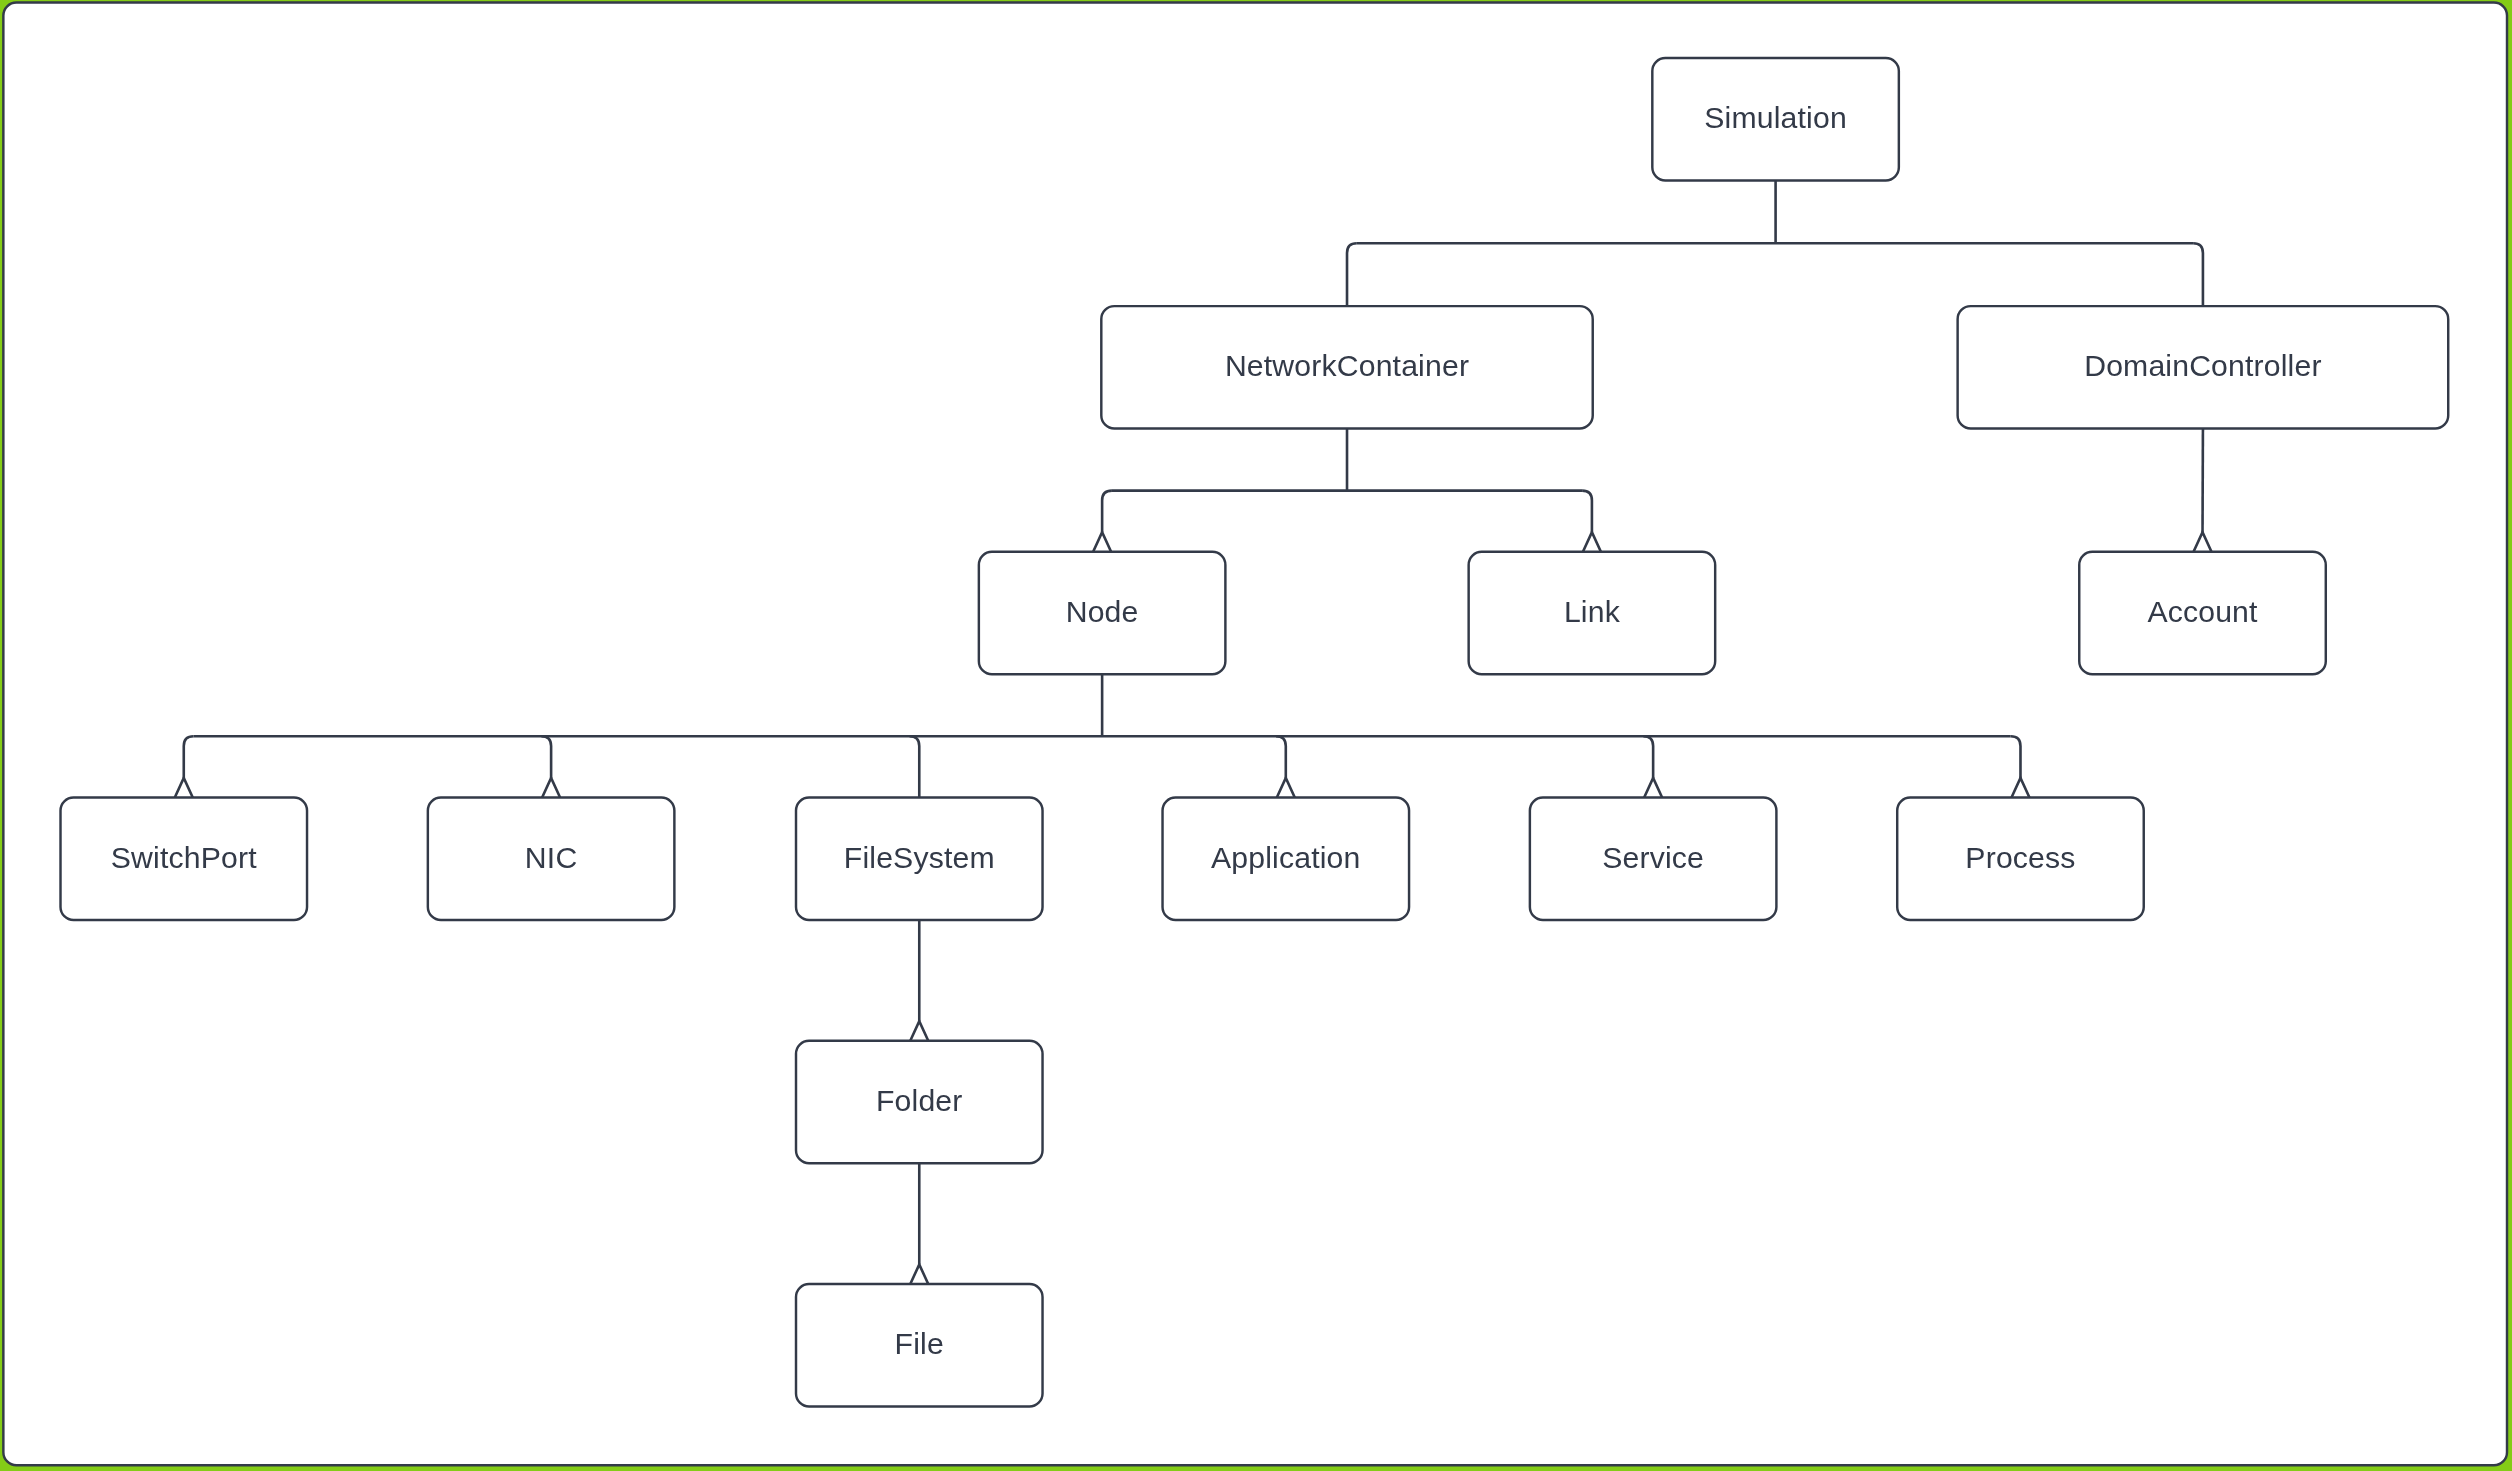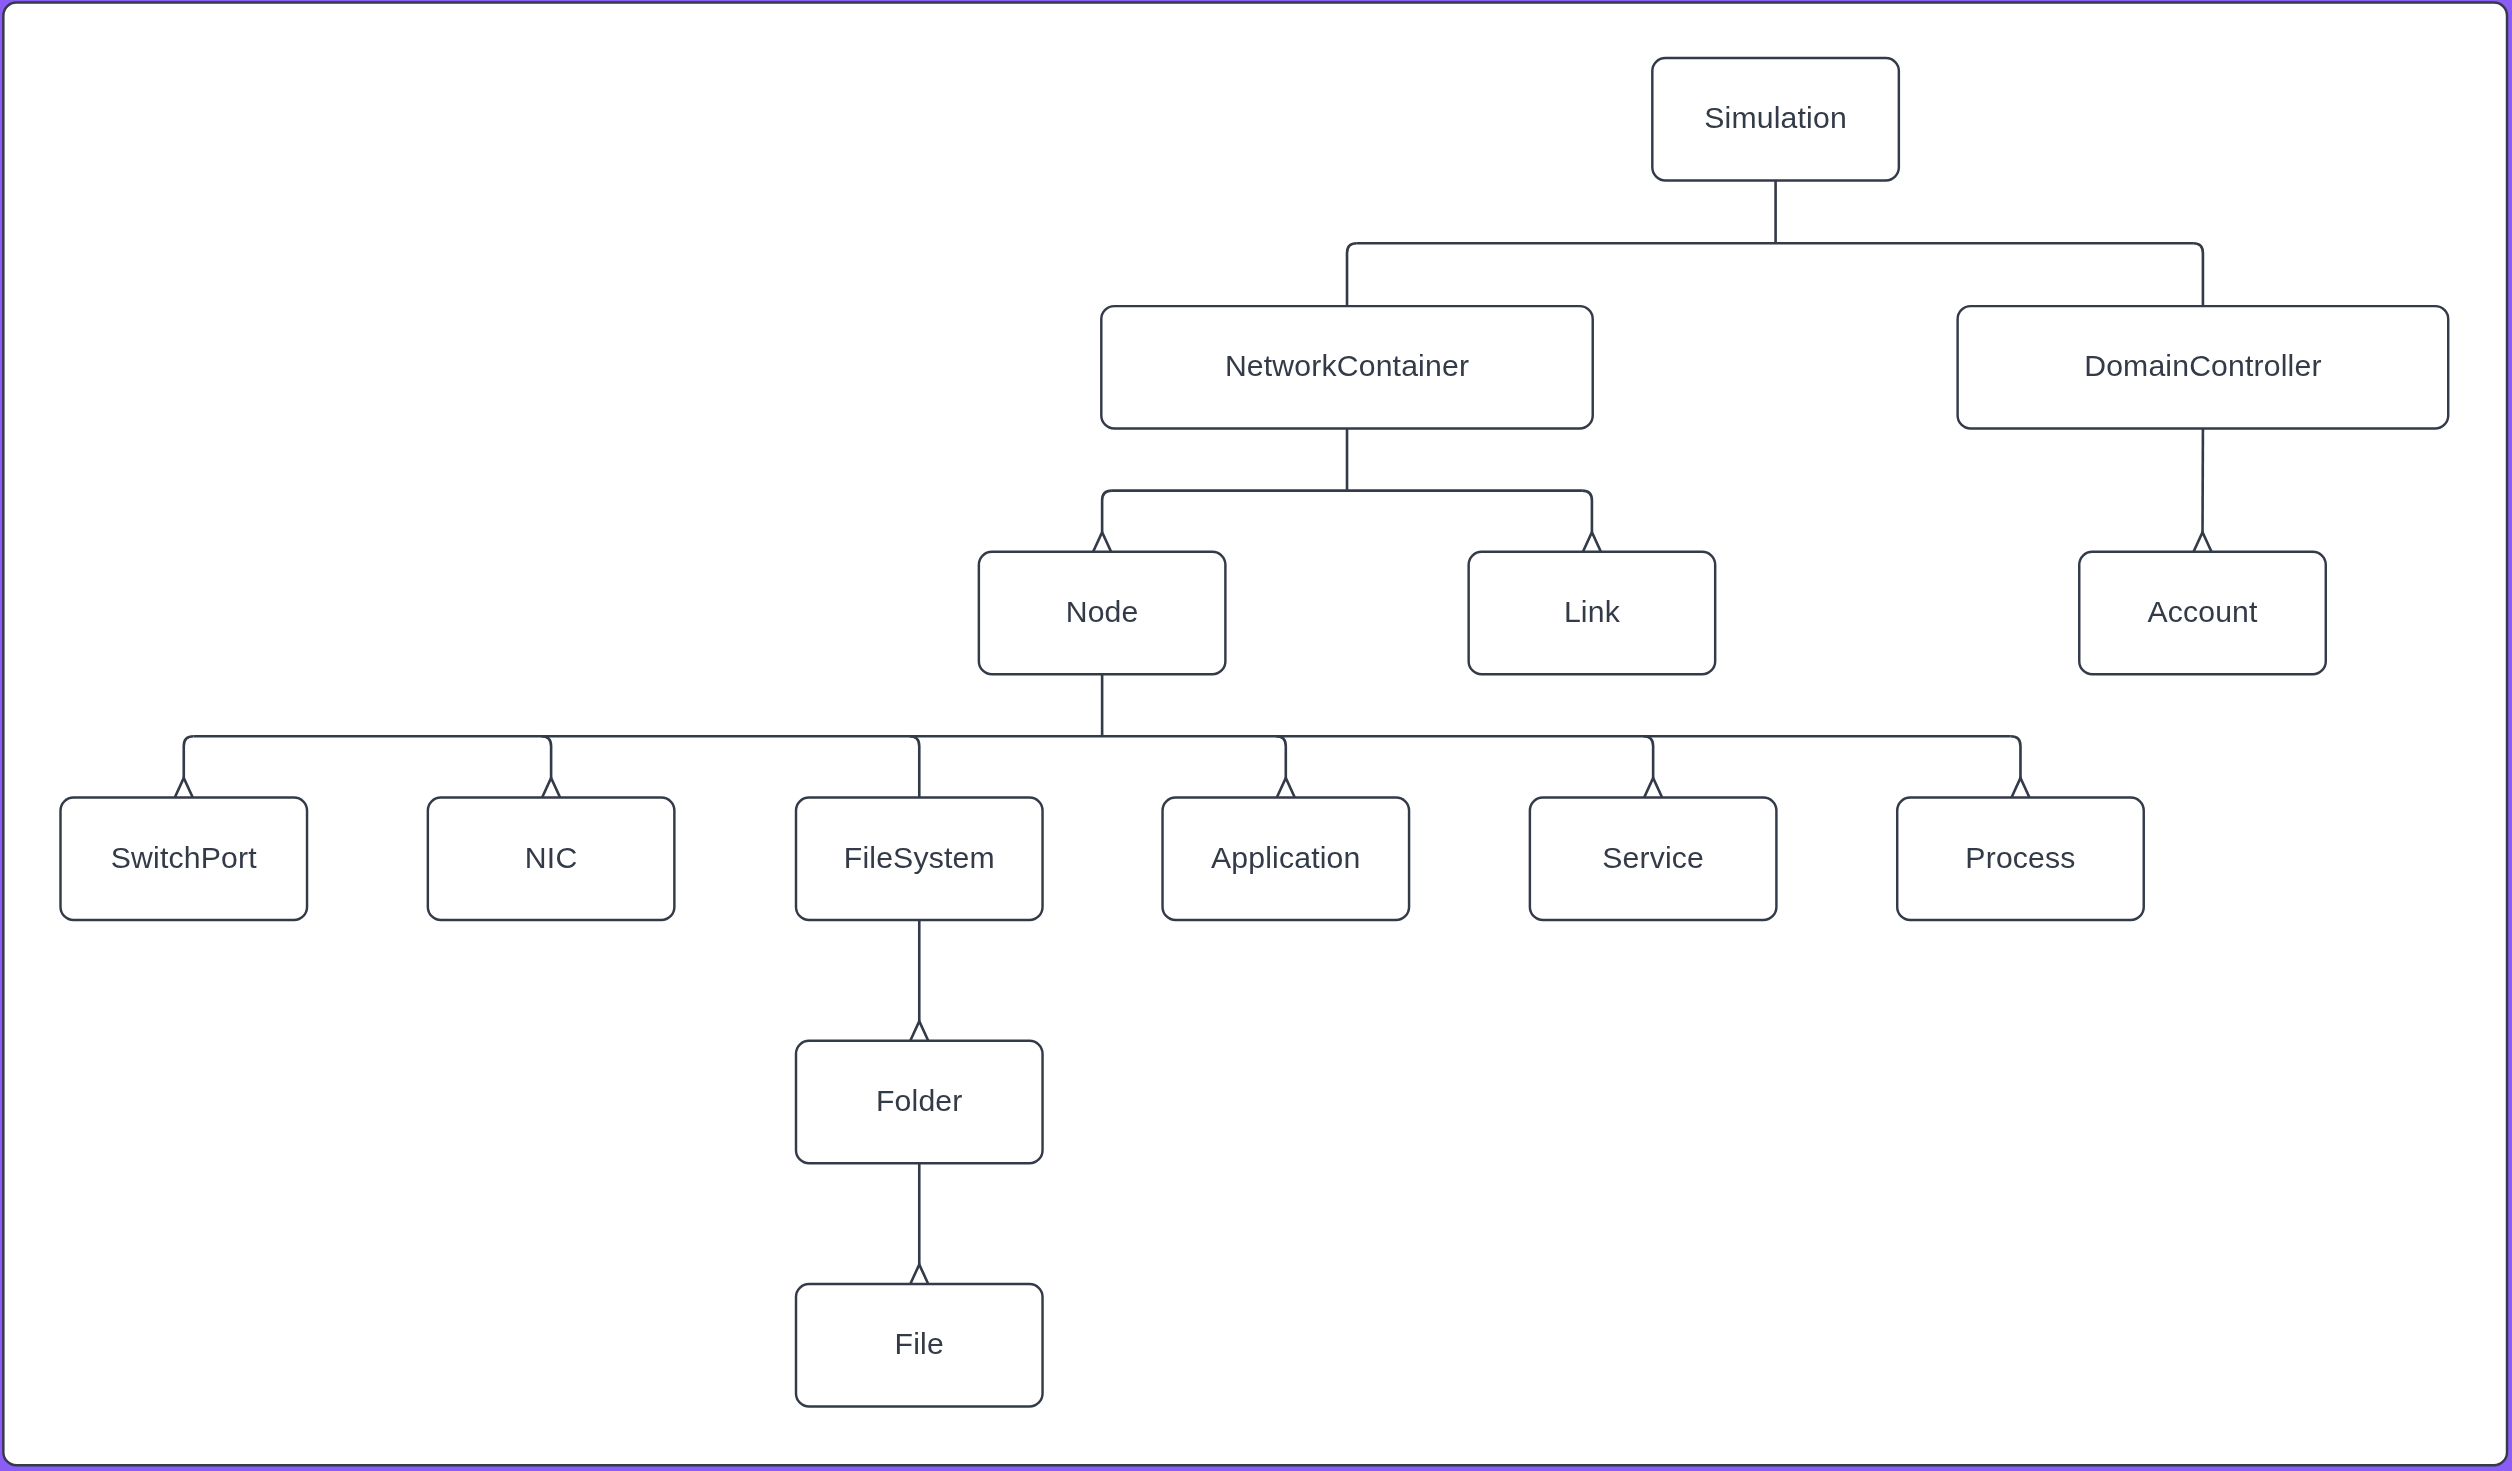--- a/index.html
+++ b/index.html
@@ -11,21 +11,21 @@
   body {
     width: 2512px;
     height: 1471px;
     font-family: "Liberation Sans", sans-serif;
     overflow: hidden;
   }
   #diagram-root {
     position: relative;
     width: 2512px;
     height: 1471px;
-    background: #8b5cf6;
+    background: #84cc16;
   }
   svg#diagram-svg {
     display: block;
     width: 2512px;
     height: 1471px;
   }
   .canvas-frame {
     fill: #ffffff;
     stroke: #333a48;
     stroke-width: 3;

